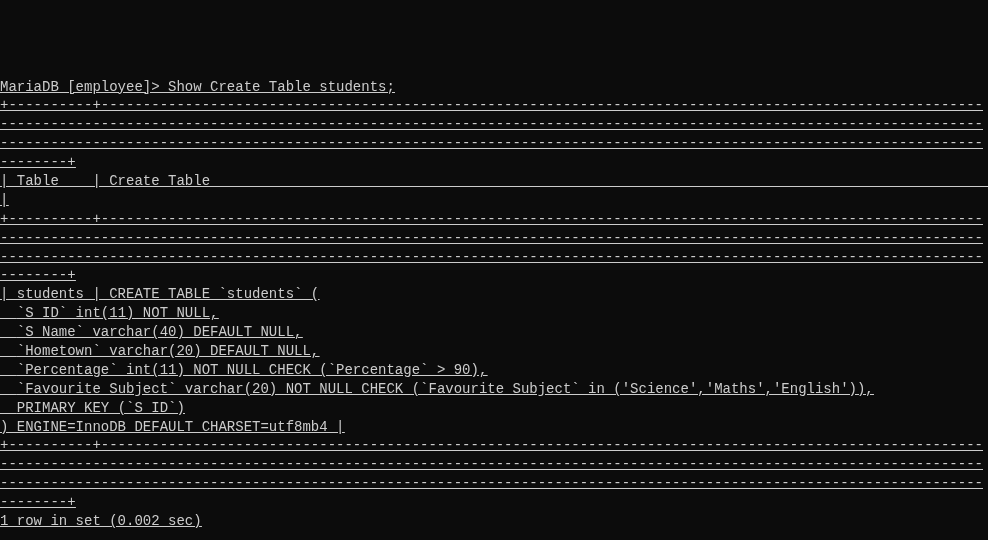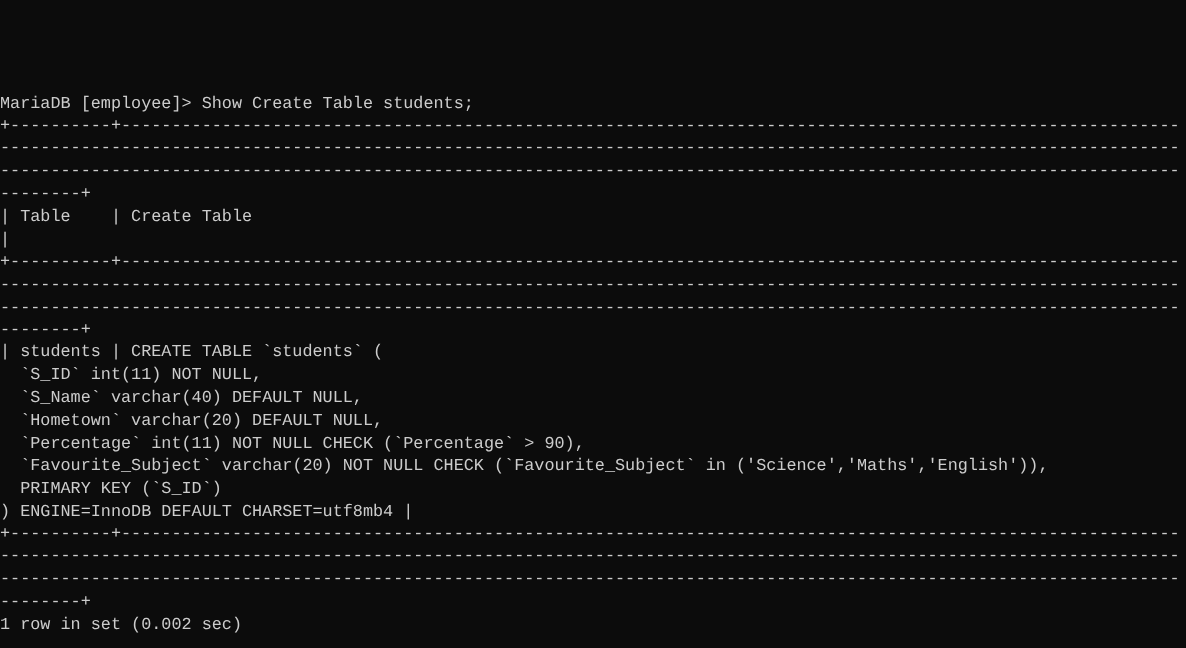--- a/index.html
+++ b/index.html
@@ -1,18 +1,19 @@
 <!DOCTYPE html>
 <html><head>
   <meta charset="utf-8">
   <style>
     * {
       margin: 0;
       padding: 0;
       box-sizing: border-box;
+      text-decoration: underline;
     }
     body {
       background-color: #0c0c0c;
       color: #cccccc;
       font-family: 'Consolas', 'Courier New', monospace;
       font-size: 14px;
       line-height: 1.35;
       padding: 2px 0;
       white-space: pre;
       overflow: hidden;

